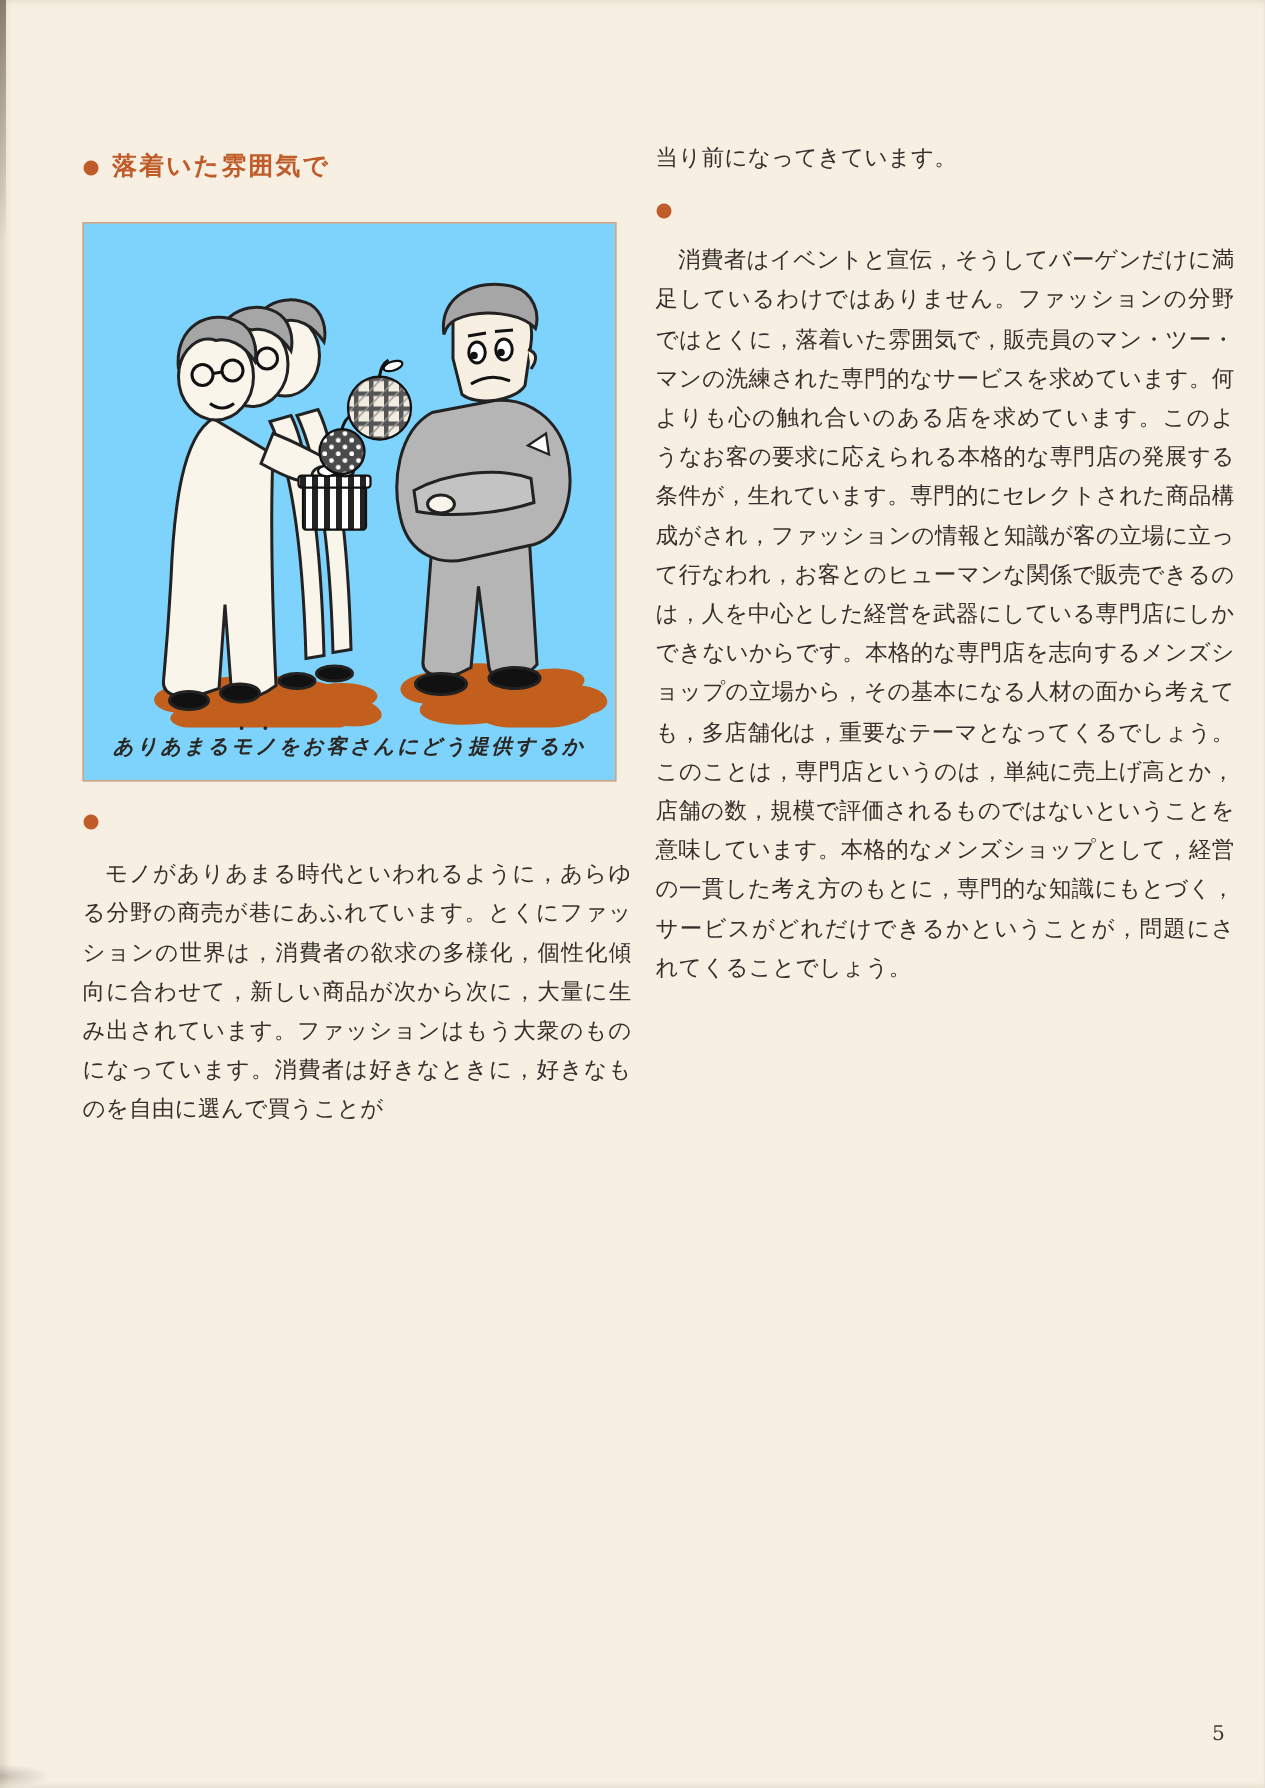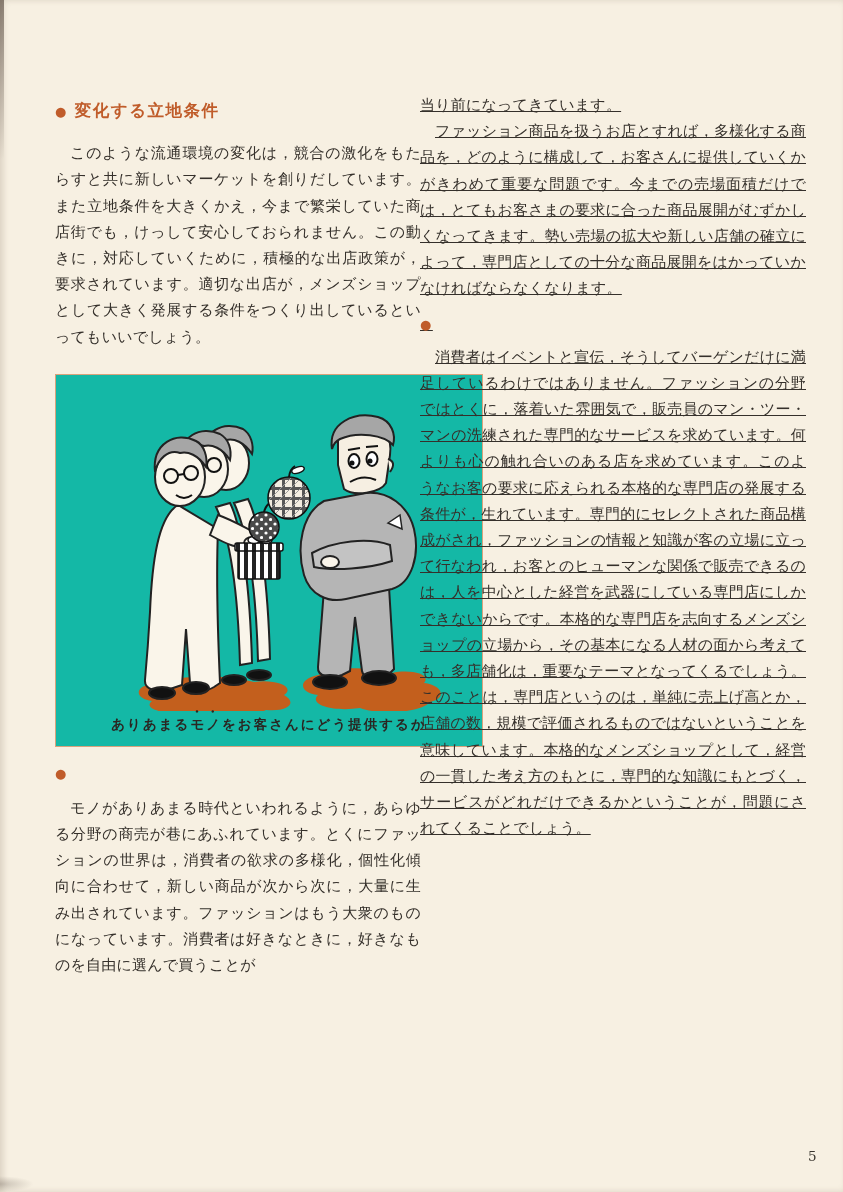--- a/index.html
+++ b/index.html
@@ -19,36 +19,36 @@
     position:absolute; left:0; top:0; width:4px; height:160px;
     background:linear-gradient(to bottom, rgba(60,45,35,.55), rgba(60,45,35,0));
     border-radius:0 0 4px 0;
   }
   .smudge{
     position:absolute; left:0; top:1176px; width:34px; height:16px;
     background:radial-gradient(ellipse at left, rgba(110,100,90,.35), rgba(110,100,90,0) 70%);
   }
   .col{position:absolute; font-size:15px; line-height:26.2px; letter-spacing:.2px;}
   .col-left{left:55px; top:98px; width:366px;}
-  .col-right{left:420px; top:92px; width:386px;text-decoration:underline;}
+  .col-right{left:437px; top:92px; width:386px;}
   .para{text-indent:1em; text-align:justify;}
   .para.no-indent{text-indent:0;}
   .sec-heading{
     font-family:"DejaVu Sans","Liberation Sans",sans-serif;
     font-weight:bold; font-size:16.5px; color:var(--accent);
     letter-spacing:1.5px; display:flex; align-items:center;
   }
   .sec-heading .bullet{font-size:13px; margin-right:7px; line-height:1;}
   .h-first{margin:0 0 16px 0;}
   .h-mid{margin:20px 0 15px 0;}
   .h-right{margin:16px 0 13px 0;}
   .illustration-box{
-    margin-top:24px; width:428px; height:373px;
+    margin-top:24px; width:356px; height:373px;
     border:1px solid var(--box-border);
-    background:#14b8a6; position:relative;
+    background:#7dd3fc; position:relative;font-style:italic;
   }
   .illustration-box svg{display:block; margin:2px auto 0 auto;}
   .illo-caption{
     position:absolute; left:0; right:0; bottom:9px;
     text-align:center;
     font-family:"DejaVu Sans","Liberation Sans",sans-serif;
     font-weight:bold; font-size:13.5px; color:#2a2622; letter-spacing:2px;
     text-indent:0;
   }
   .emph{
@@ -63,23 +63,22 @@
 </head>
 <body>
 
 <div class="page">
   <div class="spine"></div>
   <div class="smudge"></div>
 
   <div class="col col-left">
     <div class="sec-heading h-first">
       <span class="bullet">●</span>
-      <span>変化する立地条件</span>
+      <span>落着いた雰囲気で</span>
     </div>
-    <p class="para">このような流通環境の変化は，競合の激化をもたらすと共に新しいマーケットを創りだしています。また立地条件を大きくかえ，今まで繁栄していた商店街でも，けっして安心しておられません。この動きに，対応していくために，積極的な出店政策が，要求されています。適切な出店が，メンズショップとして大きく発展する条件をつくり出しているといってもいいでしょう。</p>
 
     <div class="illustration-box">
       <svg width="354" height="334" viewBox="0 0 354 334">
         <defs>
           <pattern id="plaid" width="10" height="10" patternUnits="userSpaceOnUse">
             <rect width="10" height="10" fill="#f2ece0"></rect>
             <rect width="10" height="3" fill="#555"></rect>
             <rect width="3" height="10" fill="#555"></rect>
             <line x1="0" y1="10" x2="10" y2="0" stroke="#999" stroke-width="1"></line>
           </pattern>
@@ -168,21 +167,20 @@
     </div>
 
     <div class="sec-heading h-mid">
       <span class="bullet">●</span>
     </div>
     <p class="para">モノがありあまる時代といわれるように，あらゆる分野の商売が巷にあふれています。とくにファッションの世界は，消費者の欲求の多様化，個性化傾向に合わせて，新しい商品が次から次に，大量に生み出されています。ファッションはもう大衆のものになっています。消費者は好きなときに，好きなものを自由に選んで買うことが</p>
   </div>
 
   <div class="col col-right">
     <p class="para no-indent">当り前になってきています。</p>
-    <p class="para">ファッション商品を扱うお店とすれば，多様化する商品を，どのように構成して，お客さんに提供していくかがきわめて重要な問題です。今までの売場面積だけでは，とてもお客さまの要求に合った商品展開がむずかしくなってきます。勢い売場の拡大や新しい店舗の確立によって，専門店としての十分な商品展開をはかっていかなければならなくなります。</p>
 
     <div class="sec-heading h-right">
       <span class="bullet">●</span>
     </div>
     <p class="para">消費者はイベントと宣伝，そうしてバーゲンだけに満足しているわけではありません。ファッションの分野ではとくに，落着いた雰囲気で，販売員のマン・ツー・マンの洗練された専門的なサービスを求めています。何よりも心の触れ合いのある店を求めています。このようなお客の要求に応えられる本格的な専門店の発展する条件が，生れています。専門的にセレクトされた商品構成がされ，ファッションの情報と知識が客の立場に立って行なわれ，お客とのヒューマンな関係で販売できるのは，人を中心とした経営を武器にしている専門店にしかできないからです。本格的な専門店を志向するメンズショップの立場から，その基本になる人材の面から考えても，多店舗化は，重要なテーマとなってくるでしょう。このことは，専門店というのは，単純に売上げ高とか，店舗の数，規模で評価されるものではないということを意味しています。本格的なメンズショップとして，経営の一貫した考え方のもとに，専門的な知識にもとづく，サービスがどれだけできるかということが，問題にされてくることでしょう。</p>
   </div>
 
   <div class="page-number">5</div>
 </div>
 

